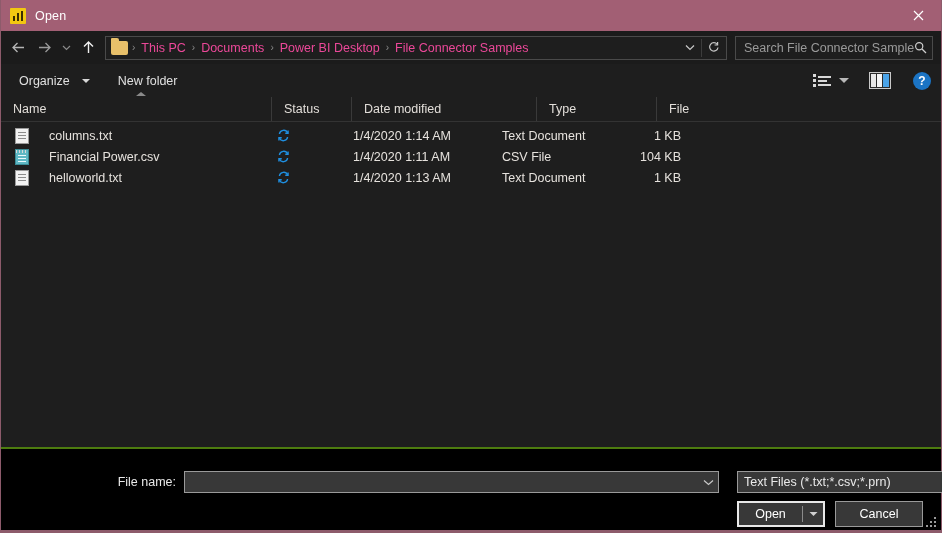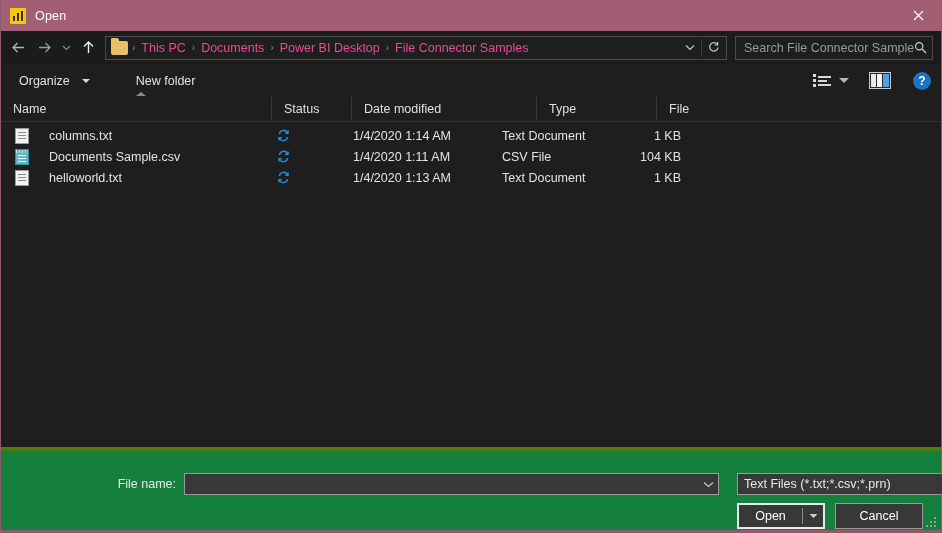--- a/index.html
+++ b/index.html
@@ -118,21 +118,21 @@
     height: 33px; flex: 0 0 33px;
     background: #1e1e1e;
     display: flex; align-items: center;
     padding: 0 10px 0 12px;
   }
   .cmd-item {
     color: #e0e0e0; font-size: 12.5px;
     display: flex; align-items: center; gap: 12px;
     padding: 4px 6px; white-space: nowrap;
   }
-  .cmd-item.spaced { margin-left: 34px; }
+  .cmd-item.spaced { margin-left: 16px; }
   .caret-down {
     width: 0; height: 0;
     border-left: 4px solid transparent;
     border-right: 4px solid transparent;
     border-top: 4px solid #d8d8d8;
   }
   .cmd-spacer { flex: 1 1 auto; }
   .view-icon { display: flex; align-items: center; gap: 2px; }
   .view-icon .dots { display: flex; flex-direction: column; gap: 2px; }
   .view-icon .dots span { width: 3px; height: 3px; background: #d8d8d8; display: block; }
@@ -235,22 +235,22 @@
   .ficon.csv::after {
     content: ""; position: absolute; left: 2px; top: 5px; right: 2px; bottom: 2px;
     background: repeating-linear-gradient(
       to bottom, #eafafd 0, #eafafd 1px, transparent 1px, transparent 3px);
   }
   .sync-icon { color: #1f8fe0; display: flex; align-items: center; }
 
   
   .bottom {
     flex: 0 0 83px;
-    background: #15803d;
-    border-top: 4px solid #4d7c0f;
+    background: #000000;
+    border-top: 2px solid #4d7c0f;
     position: relative;
   }
   .filename-row {
     position: absolute; left: 0; top: 22px;
     display: flex; align-items: center;
   }
   .fn-label {
     width: 183px; text-align: right; padding-right: 8px;
     color: #e8e8e8; font-size: 12.5px;
   }
@@ -444,21 +444,21 @@
         </span>
       </div>
       <div class="fr-date">1/4/2020 1:14 AM</div>
       <div class="fr-type">Text Document</div>
       <div class="fr-size">1 KB</div>
     </div>
 
     <div class="file-row">
       <div class="fr-name">
         <span class="ficon csv"></span>
-        <span>Documents Sample.csv</span>
+        <span>Financial Power.csv</span>
       </div>
       <div class="fr-status">
         <span class="sync-icon">
           <svg width="13" height="13" viewBox="0 0 14 14">
               <path d="M11.4 4.2 A4.6 4.6 0 0 0 2.6 5.4" stroke="#1f8fe0" stroke-width="1.5" fill="none"></path>
               <path d="M2.6 9.8 A4.6 4.6 0 0 0 11.4 8.6" stroke="#1f8fe0" stroke-width="1.5" fill="none"></path>
               <path d="M11.9 1.6 L11.9 4.6 L8.9 4.6" stroke="#1f8fe0" stroke-width="1.5" fill="none"></path>
               <path d="M2.1 12.4 L2.1 9.4 L5.1 9.4" stroke="#1f8fe0" stroke-width="1.5" fill="none"></path>
             </svg>
         </span>

